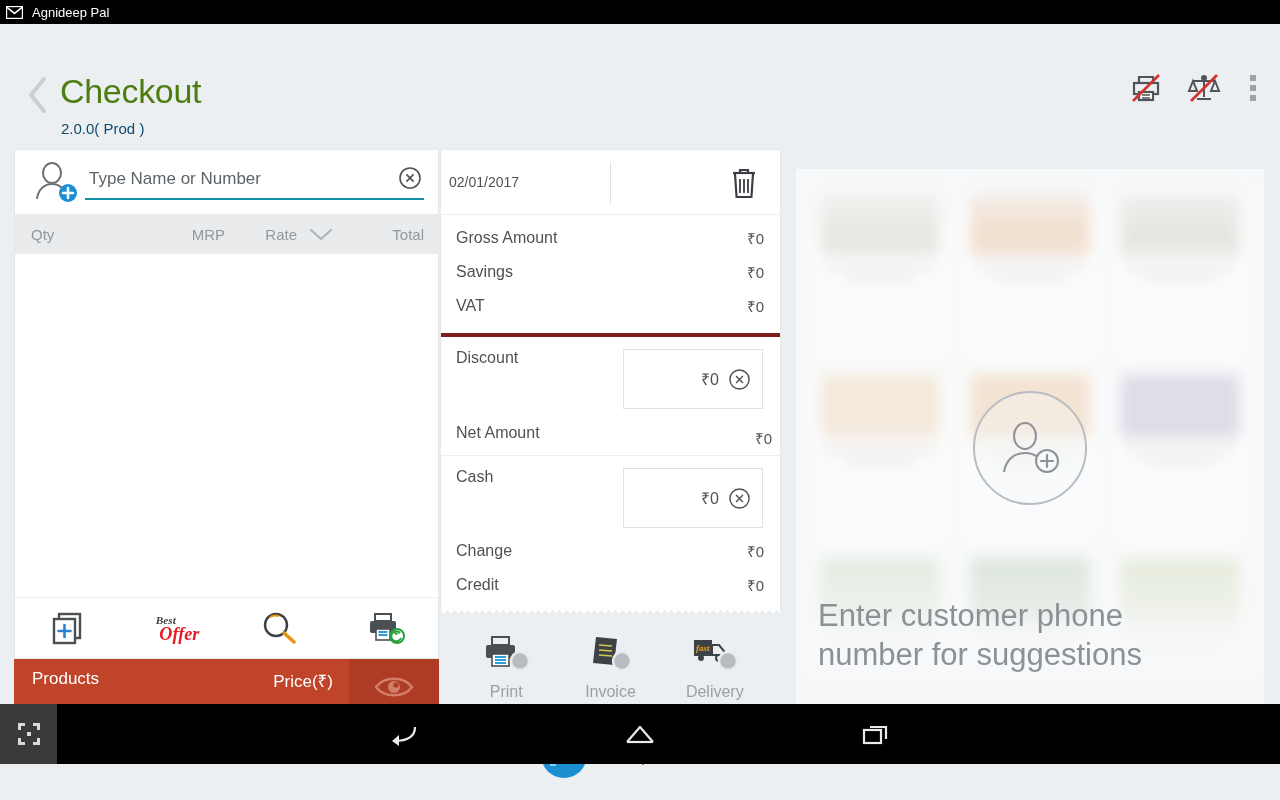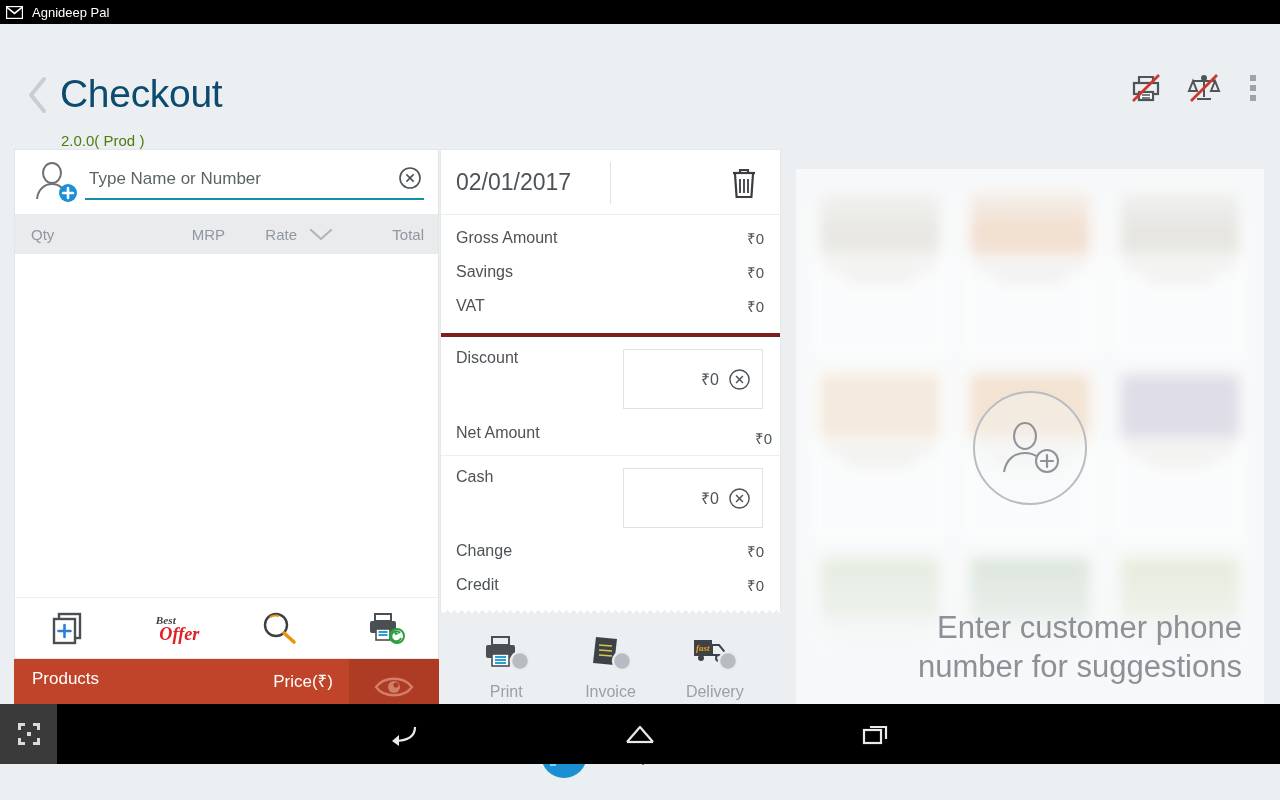--- a/index.html
+++ b/index.html
@@ -26,26 +26,26 @@
     background: #eceff1;
   }
 
   .apphdr { position: relative; height: 110px; }
   .back-chevron {
     position: absolute; left: 26px; top: 52px;
     width: 22px; height: 38px;
   }
   .title {
     position: absolute; left: 60px; top: 48px;
-    font-size: 39px; color: #0c4a6e; font-weight: 400;
+    font-size: 34px; color: #4d7c0f; font-weight: 400;
     letter-spacing: -0.3px;
   }
   .version {
     position: absolute; left: 61px; top: 96px;
-    font-size: 15px; color: #4d7c0f; margin-top: 12px;
+    font-size: 15px; color: #0c4a6e;
   }
   .hdr-icons {
     position: absolute; right: 18px; top: 46px;
     display: flex; align-items: center; gap: 22px;
   }
   .hdr-icons .ic { width: 36px; height: 36px; }
   .kebab { display: flex; flex-direction: column; gap: 4px; padding: 0 6px; }
   .kebab i { display: block; width: 6px; height: 6px; background: #9aa4ab; }
 
   
@@ -139,21 +139,21 @@
   .mid-card::after {
     content: ""; position: absolute; left: 0; right: 0; bottom: -5px;
     height: 5px;
     background-image: radial-gradient(circle at 3px 0, #fff 2.6px, transparent 2.9px);
     background-size: 7px 7px; background-repeat: repeat-x;
   }
   .date-row {
     height: 65px; display: flex; align-items: center;
     border-bottom: 1px solid #eceef0; position: relative;
   }
-  .date-txt { font-size: 23px; color: #4d5256; padding-left: 15px; }
+  .date-txt { font-size: 14px; color: #4d5256; padding-left: 8px; }
   .date-sep {
     position: absolute; left: 169px; top: 12px;
     width: 1px; height: 42px; background: #dfe2e4;
   }
   .trash-ic { position: absolute; right: 20px; top: 16px;
     width: 32px; height: 34px; cursor: pointer; }
 
   .sum-group { padding: 6px 0 10px; border-bottom: 4px solid #7f1d1d; }
   .sum-row {
     display: flex; justify-content: space-between; align-items: center;
@@ -230,22 +230,22 @@
     background: linear-gradient(#f6f8f9, rgba(246,248,249,0)); }
   .fade-bottom { bottom: 0; height: 210px;
     background: linear-gradient(rgba(246,248,249,0), #f6f8f9 72%); }
   .add-cust-circle {
     position: absolute; left: 50%; top: 222px; transform: translateX(-50%);
     width: 114px; height: 114px; border: 2px solid #b9bdc0;
     border-radius: 50%; display: flex; align-items: center;
     justify-content: center; cursor: pointer; background: rgba(246,248,249,.35);
   }
   .hint {
-    position: absolute; left: 0; right: 0; top: 440px;
-    text-align: right; font-size: 31px; color: #8b9196;
+    position: absolute; left: 0; right: 0; top: 428px;
+    text-align: left; font-size: 31px; color: #8b9196;
     line-height: 1.25; padding: 0 22px;
   }
 
   
   .navbar {
     position: absolute; left: 0; bottom: 0;
     width: 1280px; height: 60px; background: #000;
     display: flex; align-items: center;
   }
   .nav-expand {

